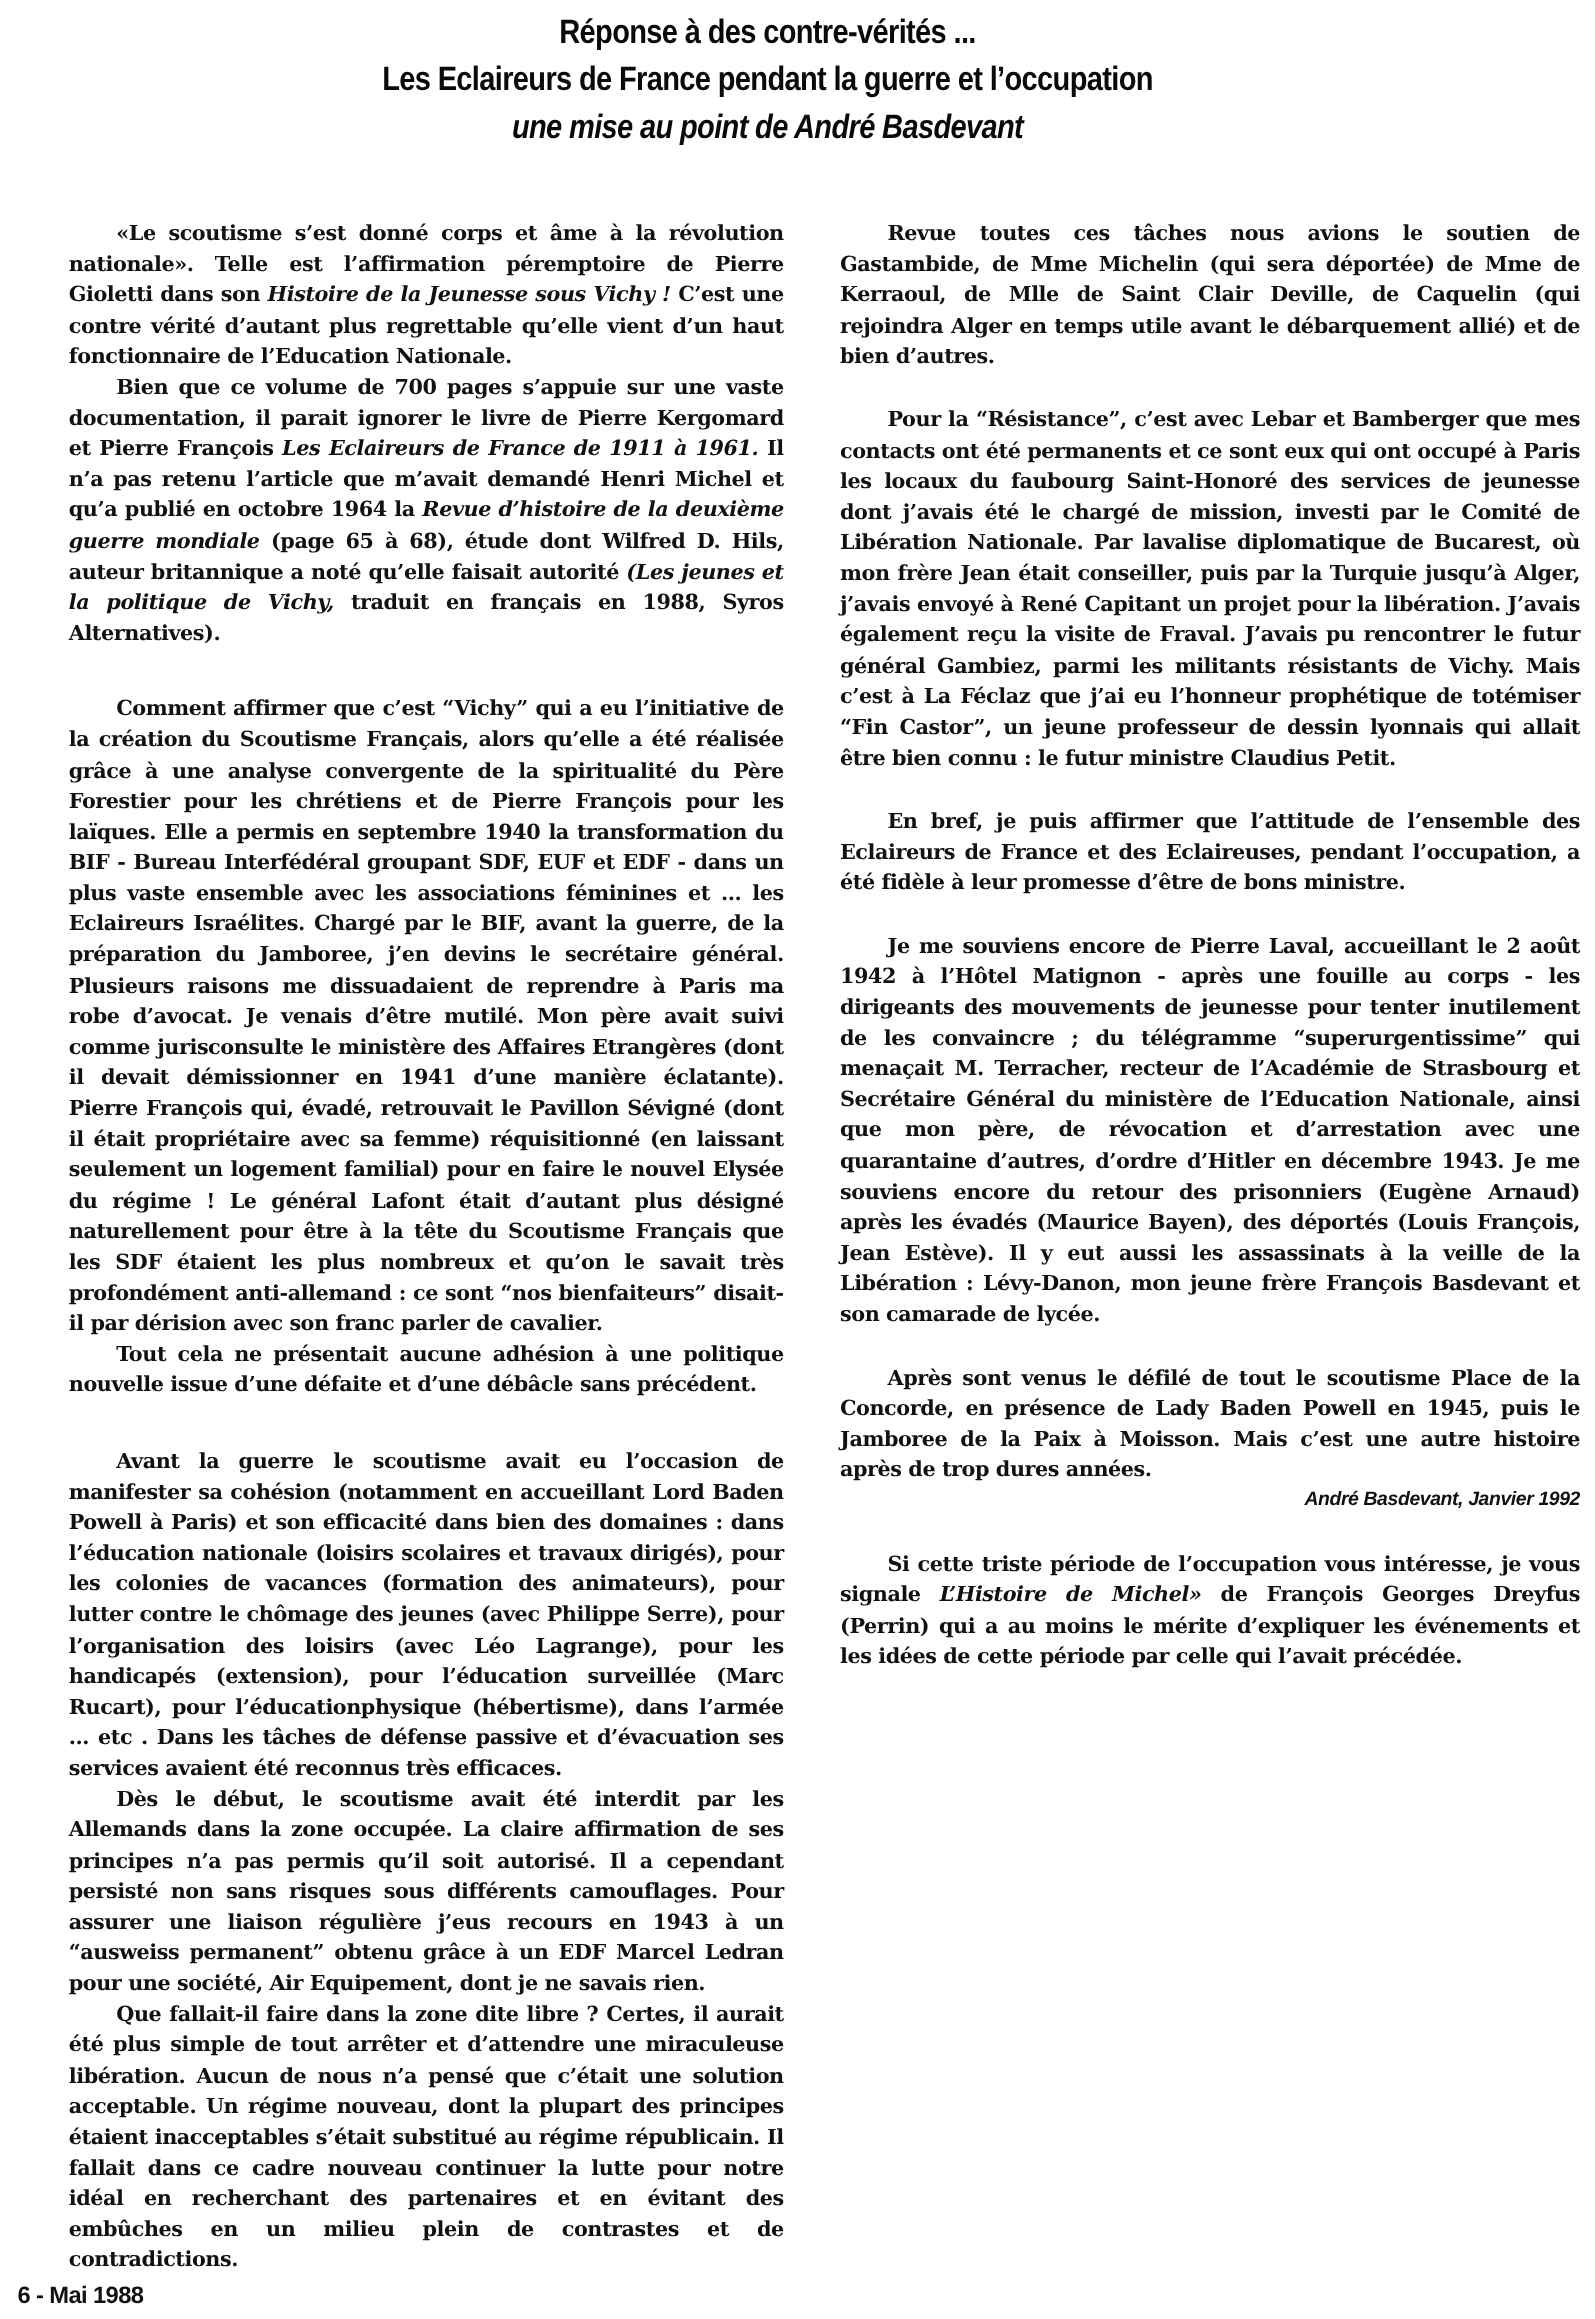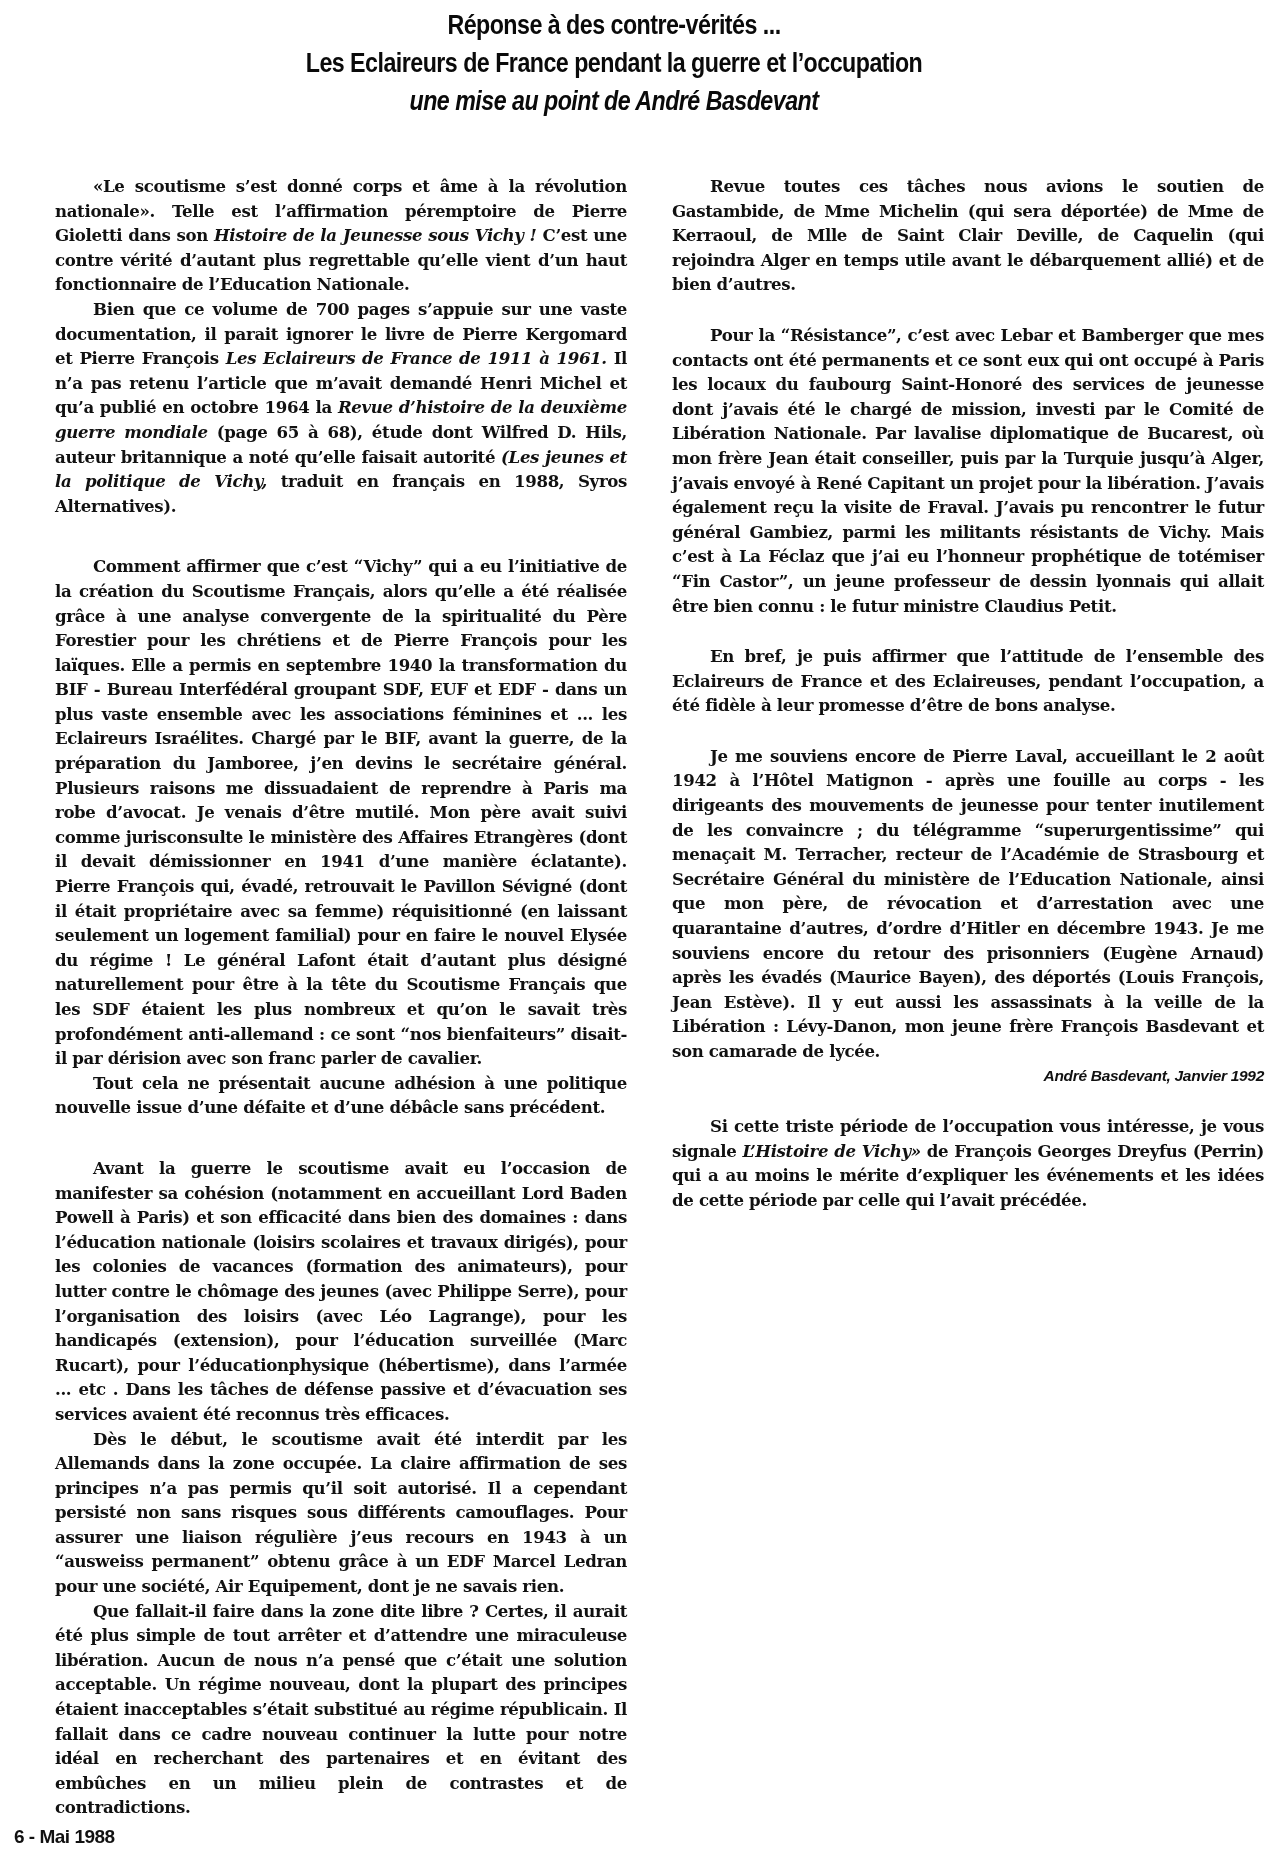--- a/index.html
+++ b/index.html
@@ -60,19 +60,20 @@
   <p class="gap">Avant la guerre le scoutisme avait eu l’occasion de manifester sa cohésion (notamment en accueillant Lord Baden Powell à Paris) et son efficacité dans bien des domaines : dans l’éducation nationale (loisirs scolaires et travaux dirigés), pour les colonies de vacances (formation des animateurs), pour lutter contre le chômage des jeunes (avec Philippe Serre), pour l’organisation des loisirs (avec Léo Lagrange), pour les handicapés (extension), pour l’éducation surveillée (Marc Rucart), pour l’éducationphysique (hébertisme), dans l’armée ... etc . Dans les tâches de défense passive et d’évacuation ses services avaient été reconnus très efficaces.</p>
   <p>Dès le début, le scoutisme avait été interdit par les Allemands dans la zone occupée. La claire affirmation de ses principes n’a pas permis qu’il soit autorisé. Il a cependant persisté non sans risques sous différents camouflages. Pour assurer une liaison régulière j’eus recours en 1943 à un “ausweiss permanent” obtenu grâce à un EDF Marcel Ledran pour une société, Air Equipement, dont je ne savais rien.</p>
   <p>Que fallait-il faire dans la zone dite libre ? Certes, il aurait été plus simple de tout arrêter et d’attendre une miraculeuse libération. Aucun de nous n’a pensé que c’était une solution acceptable. Un régime nouveau, dont la plupart des principes étaient inacceptables s’était substitué au régime républicain. Il fallait dans ce cadre nouveau continuer la lutte pour notre idéal en recherchant des partenaires et en évitant des embûches en un milieu plein de contrastes et de contradictions.</p>
   <p class="gap">Les premières victimes ont été les Israélites : non seulement ils ont été maintenus chez les EDF, les EU, la FFE, mais encore les EI appartenant au Scoutisme Français, une délégation (Pierre François, le Père Forestier et moi) s’est rendue à Alger en juillet 1941 auprès du général Weygand pour lutter contre des mesures antisémites prises en Tunisie par l’amiral Estéva. Plus tard, à la demande de Gamzon, le général Lafont et moi sommes allés, en décembre 1941, chez Xavier Vallat pour que les EI puissent continuer leurs activités au sein de l’UGIF. C’est enfin la protestation de Pierre François auprès du cardinal Gerlier.</p>
 
 </div>
 
 <div class="col right">
   <p>Revue toutes ces tâches nous avions le soutien de Gastambide, de Mme Michelin (qui sera déportée) de Mme de Kerraoul, de Mlle de Saint Clair Deville, de Caquelin (qui rejoindra Alger en temps utile avant le débarquement allié) et de bien d’autres.</p>
   <p class="bigap">Pour la “Résistance”, c’est avec Lebar et Bamberger que mes contacts ont été permanents et ce sont eux qui ont occupé à Paris les locaux du faubourg Saint-Honoré des services de jeunesse dont j’avais été le chargé de mission, investi par le Comité de Libération Nationale. Par lavalise diplomatique de Bucarest, où mon frère Jean était conseiller, puis par la Turquie jusqu’à Alger, j’avais envoyé à René Capitant un projet pour la libération. J’avais également reçu la visite de Fraval. J’avais pu rencontrer le futur général Gambiez, parmi les militants résistants de Vichy. Mais c’est à La Féclaz que j’ai eu l’honneur prophétique de totémiser “Fin Castor”, un jeune professeur de dessin lyonnais qui allait être bien connu : le futur ministre Claudius Petit.</p>
-  <p class="bigap">En bref, je puis affirmer que l’attitude de l’ensemble des Eclaireurs de France et des Eclaireuses, pendant l’occupation, a été fidèle à leur promesse d’être de bons analyse.</p>
+  <p class="bigap">En bref, je puis affirmer que l’attitude de l’ensemble des Eclaireurs de France et des Eclaireuses, pendant l’occupation, a été fidèle à leur promesse d’être de bons ministre.</p>
   <p class="bigap">Je me souviens encore de Pierre Laval, accueillant le 2 août 1942 à l’Hôtel Matignon - après une fouille au corps - les dirigeants des mouvements de jeunesse pour tenter inutilement de les convaincre ; du télégramme “superurgentissime” qui menaçait M. Terracher, recteur de l’Académie de Strasbourg et Secrétaire Général du ministère de l’Education Nationale, ainsi que mon père, de révocation et d’arrestation avec une quarantaine d’autres, d’ordre d’Hitler en décembre 1943. Je me souviens encore du retour des prisonniers (Eugène Arnaud) après les évadés (Maurice Bayen), des déportés (Louis François, Jean Estève). Il y eut aussi les assassinats à la veille de la Libération : Lévy-Danon, mon jeune frère François Basdevant et son camarade de lycée.</p>
+  <p class="bigap">Après sont venus le défilé de tout le scoutisme Place de la Concorde, en présence de Lady Baden Powell en 1945, puis le Jamboree de la Paix à Moisson. Mais c’est une autre histoire après de trop dures années.</p>
   <p class="signature">André Basdevant,  Janvier 1992</p>
-  <p class="bigap"><span>Si cette triste période de l’occupation vous intéresse, je vous signale </span><i>L’Histoire de Vichy»</i><span> de François Georges Dreyfus (Perrin) qui a au moins le mérite d’expliquer les événements et les idées de cette période par celle qui l’avait précédée.</span></p>
+  <p class="bigap"><span>Si cette triste période de l’occupation vous intéresse, je vous signale </span><i>L’Histoire de Michel»</i><span> de François Georges Dreyfus (Perrin) qui a au moins le mérite d’expliquer les événements et les idées de cette période par celle qui l’avait précédée.</span></p>
 </div>
 
 <div class="footer">6 - Mai 1988</div>
 
 </body></html>

